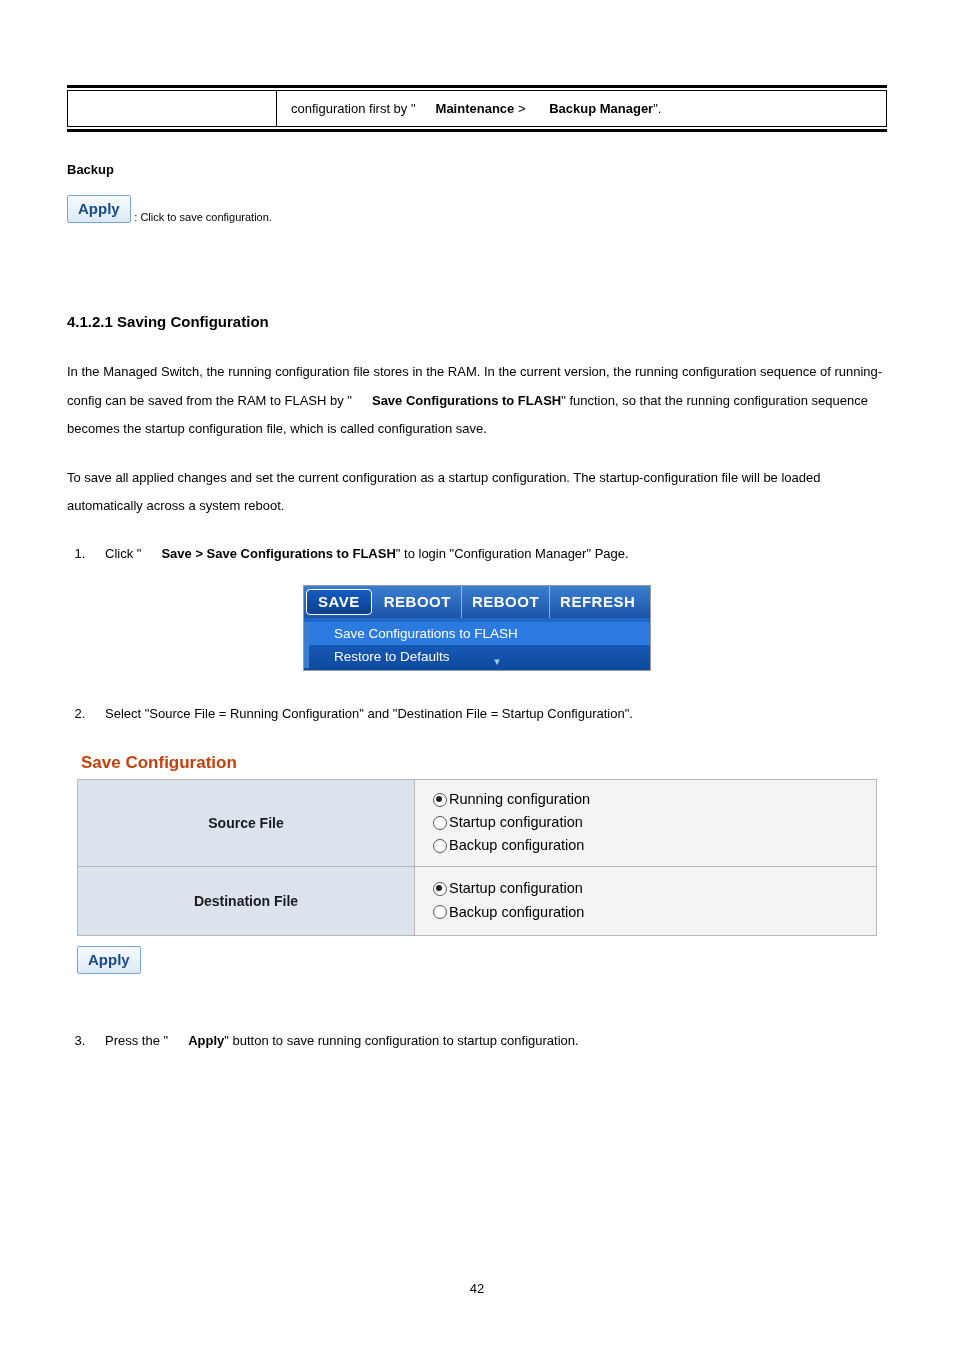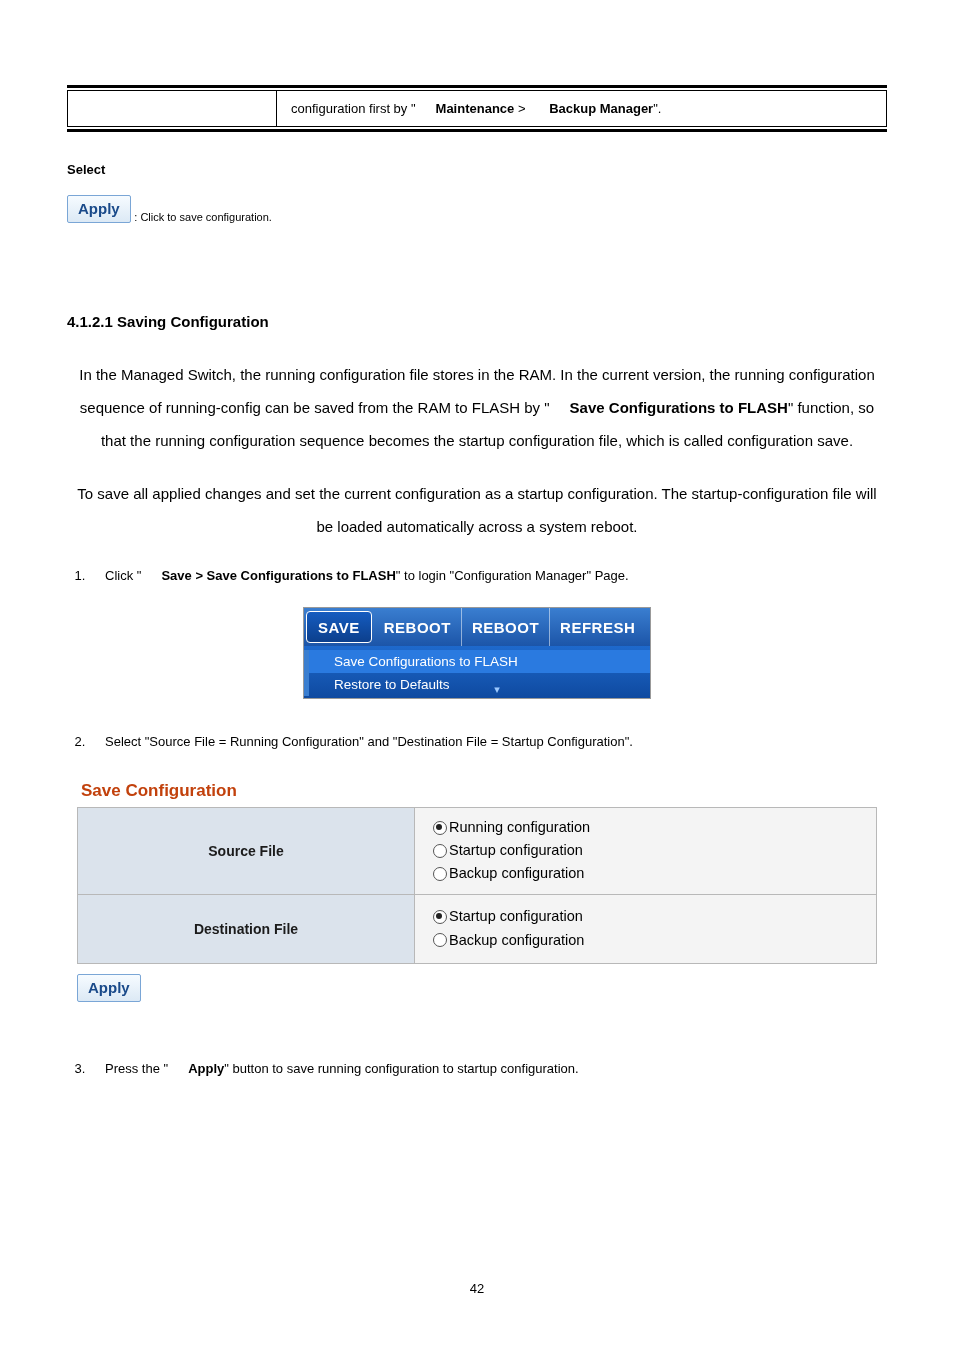--- a/index.html
+++ b/index.html
@@ -59,24 +59,23 @@
   .apply-row { margin-top: 18px; }
   .apply-caption { font-size: 11px; vertical-align: bottom; }
 
   h3.subsection {
     font-size: 15px;
     font-weight: bold;
     margin-top: 90px;
     margin-bottom: 28px;
   }
   .body-text {
-    font-size: 15px;
+    font-size: 13px;
     line-height: 2.2;
     margin-bottom: 20px;
-    text-align: center;
   }
   .bold { font-weight: bold; padding-left: 20px; }
 
   ol.steps { padding-left: 22px; margin-top: 12px; }
   ol.steps > li { padding-left: 16px; line-height: 2.0; margin-bottom: 4px; }
 
   
   .toolbar-wrap { text-align: center; margin: 18px 0 30px 0; }
   .toolbar-shot {
     display: inline-block;
@@ -84,21 +83,21 @@
     border: 1px solid #999;
     background: #fff;
     text-align: left;
   }
   .toolbar-tabs {
     background: linear-gradient(#3a7ed0, #1c55a8);
     color: #fff;
     padding: 0;
     display: flex;
     align-items: stretch;
-    height: 38px;
+    height: 32px;
     font-family: Arial, sans-serif;
   }
   .toolbar-tabs .tab {
     padding: 0 10px;
     font-size: 15px;
     font-weight: bold;
     letter-spacing: 0.5px;
     display: flex;
     align-items: center;
     border-right: 1px solid rgba(255,255,255,0.5);
@@ -209,21 +208,21 @@
       <td>
         <span>configuration first by "</span><span class="bold">Maintenance</span><span> &gt; </span><span class="bold">Backup Manager</span><span>".</span>
       </td>
     </tr>
   </tbody>
     </table>
   <div class="double-bottom"></div>
   <div class="double-bottom2"></div>
 
   <div class="section">
-    <div class="buttons-heading">Select</div>
+    <div class="buttons-heading">Backup</div>
     <div class="apply-row">
       <span class="apply-img-btn">Apply</span>
       <span class="apply-caption">: Click to save configuration.</span>
     </div>
   </div>
 
   <h3 class="subsection">4.1.2.1 Saving Configuration</h3>
 
   <div class="body-text">
     <span>In the Managed Switch, the running configuration file stores in the RAM. In the current version, the running configuration sequence of running-config can be saved from the RAM to FLASH by "</span><span class="bold">Save Configurations to FLASH</span><span>" function, so that the running configuration sequence becomes the startup configuration file, which is called configuration save.</span>

